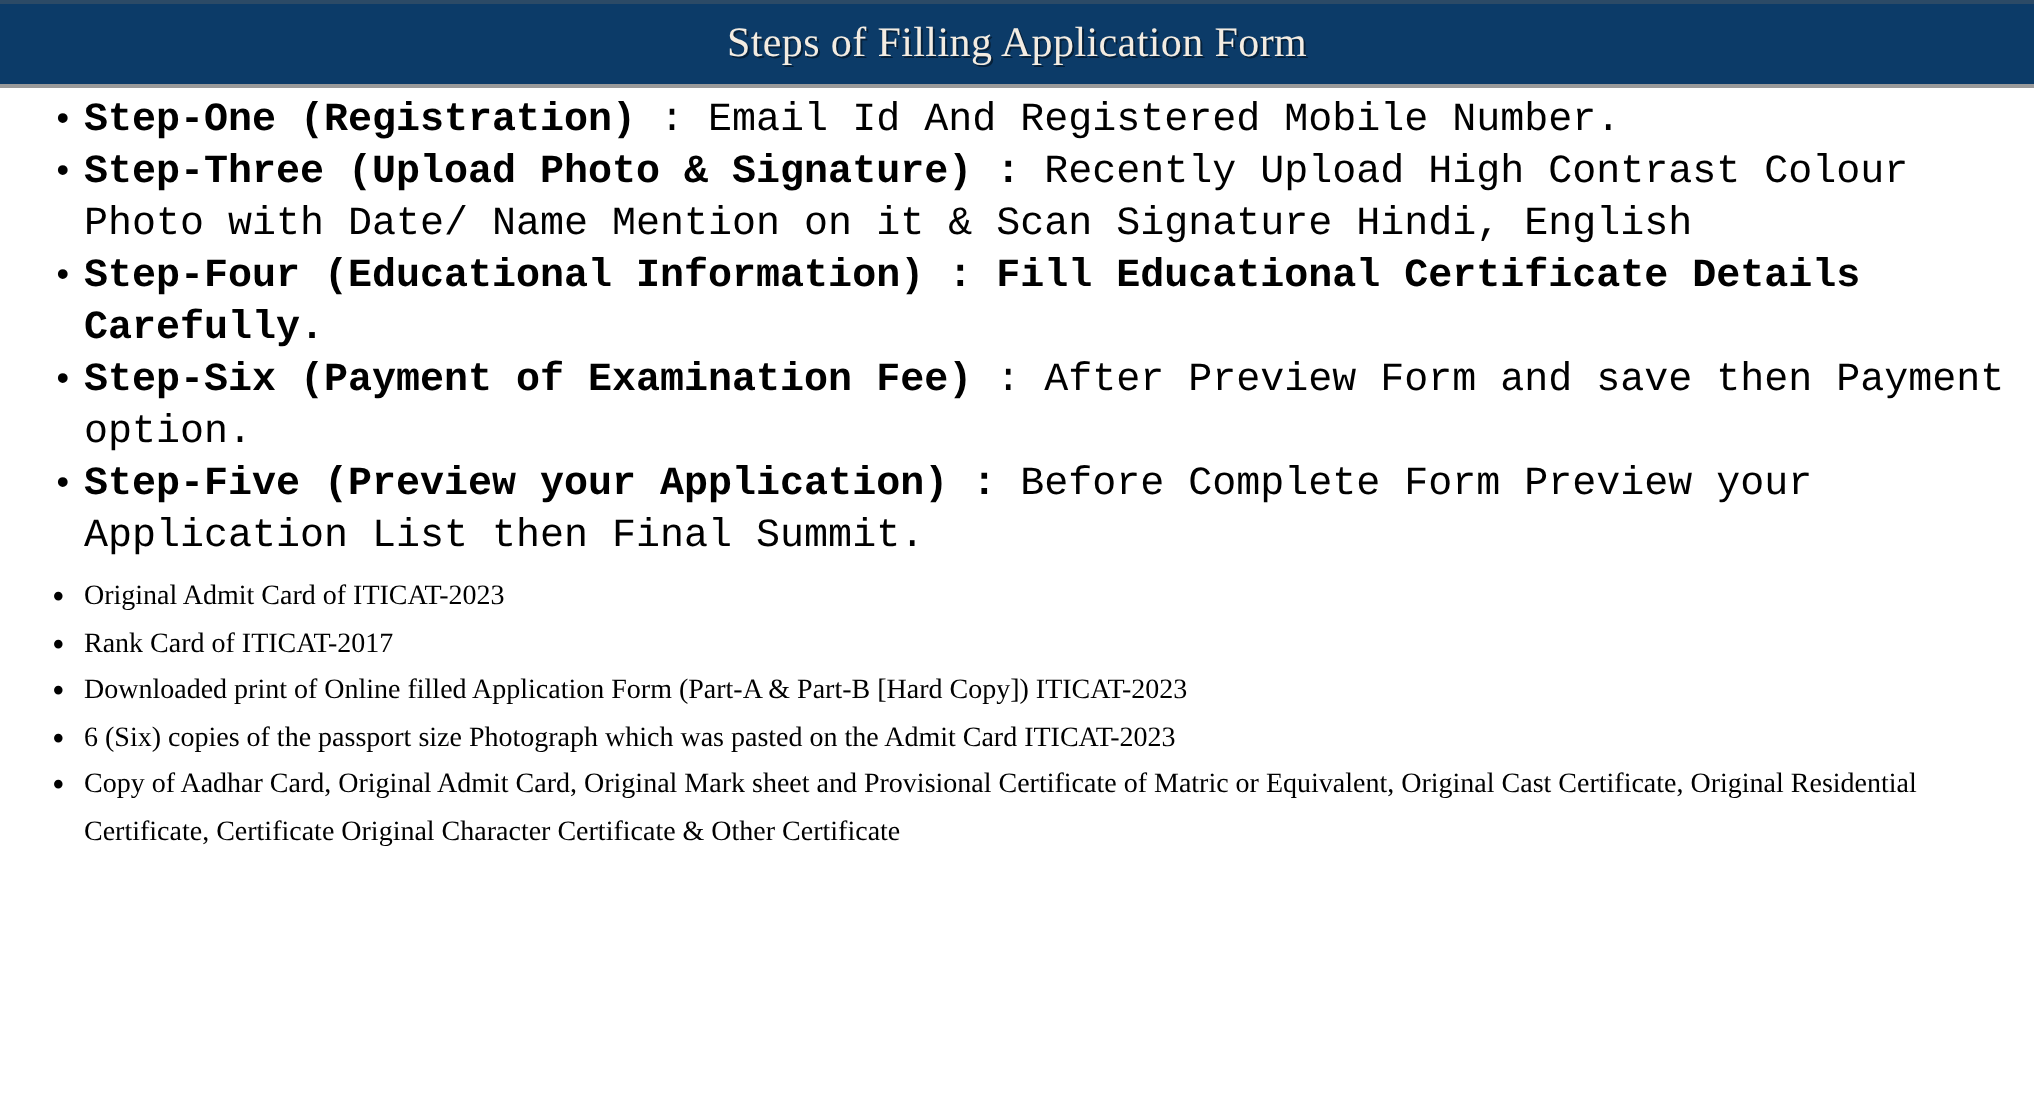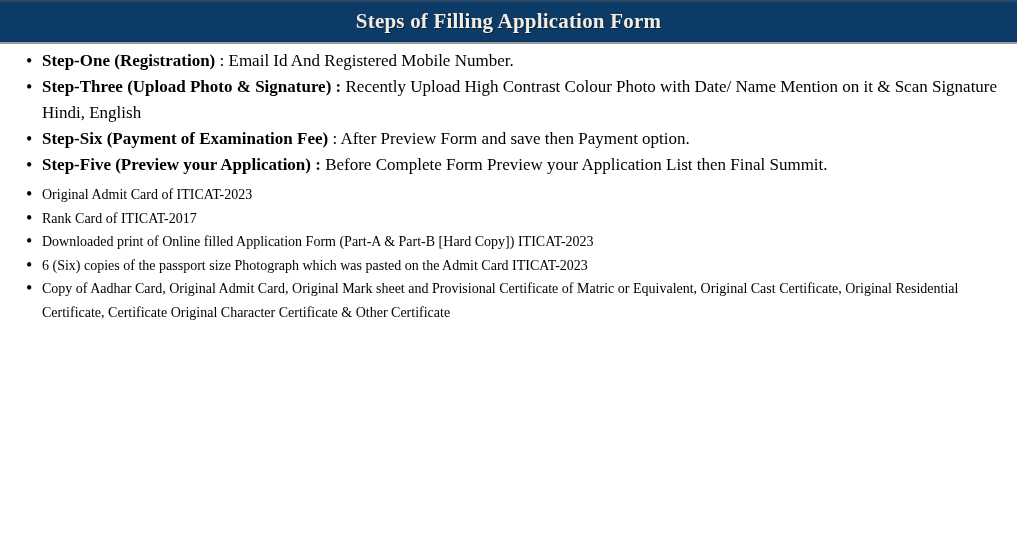--- a/index.html
+++ b/index.html
@@ -21,21 +21,21 @@
     position: relative;
     overflow: hidden;
     background: #ffffff;
   }
 
   
   .bar {
     width: 100%;
     box-sizing: border-box;
     text-align: center;
-    font-weight: bold;
+    font-weight: normal;
     font-size: 21px;
     line-height: 1.0;
     letter-spacing: 0.2px;
     color: #f3ece2;
     text-shadow: 1px 1px 0 rgba(0,0,0,0.45);
     padding: 9px 0 10px 0;
     border-top: 2px solid #8c8c8c;
     border-bottom: 2px solid #8c8c8c;
   }
   .bar-blue {
@@ -66,23 +66,24 @@
     left: 26px;
     top: 0;
     font-size: 18px;
     line-height: inherit;
     color: #000;
   }
 
   
   .steps-wrap { padding-top: 4px; }
   .steps li {
-    font-size: 17px;
+    font-size: 20px;
     line-height: 26px;
     padding-bottom: 0px;
+    font-family: Liberation Mono, monospace;
   }
   .steps li .lead { font-weight: bold; }
   .steps li .tail { font-weight: normal; }
   .steps li.bold-tail .tail { font-weight: bold; }
 
   
   .encl-wrap { padding-top: 5px; }
   .encl li {
     font-size: 14px;
     line-height: 23.5px;
@@ -96,20 +97,23 @@
 
   <div class="bar bar-blue">Steps of Filling Application Form</div>
 
   <div class="steps-wrap">
     <ul class="items steps">
       <li>
         <span class="lead">Step-One (Registration)</span><span class="tail"> : Email Id And Registered Mobile Number.</span>
       </li>
       <li>
         <span class="lead">Step-Three (Upload Photo &amp; Signature) :</span><span class="tail"> Recently Upload High Contrast Colour Photo with Date/ Name Mention on it &amp; Scan Signature Hindi, English</span>
+      </li>
+      <li class="bold-tail">
+        <span class="lead">Step-Four (Educational Information) :</span><span class="tail">  Fill Educational Certificate Details Carefully.</span>
       </li>
       <li>
         <span class="lead">Step-Six (Payment of Examination Fee)</span><span class="tail"> : After Preview Form and save then Payment option.</span>
       </li>
       <li>
         <span class="lead">Step-Five (Preview your Application) :</span><span class="tail"> Before Complete Form Preview your Application List then Final Summit.</span>
       </li>
     </ul>
   </div>
 

